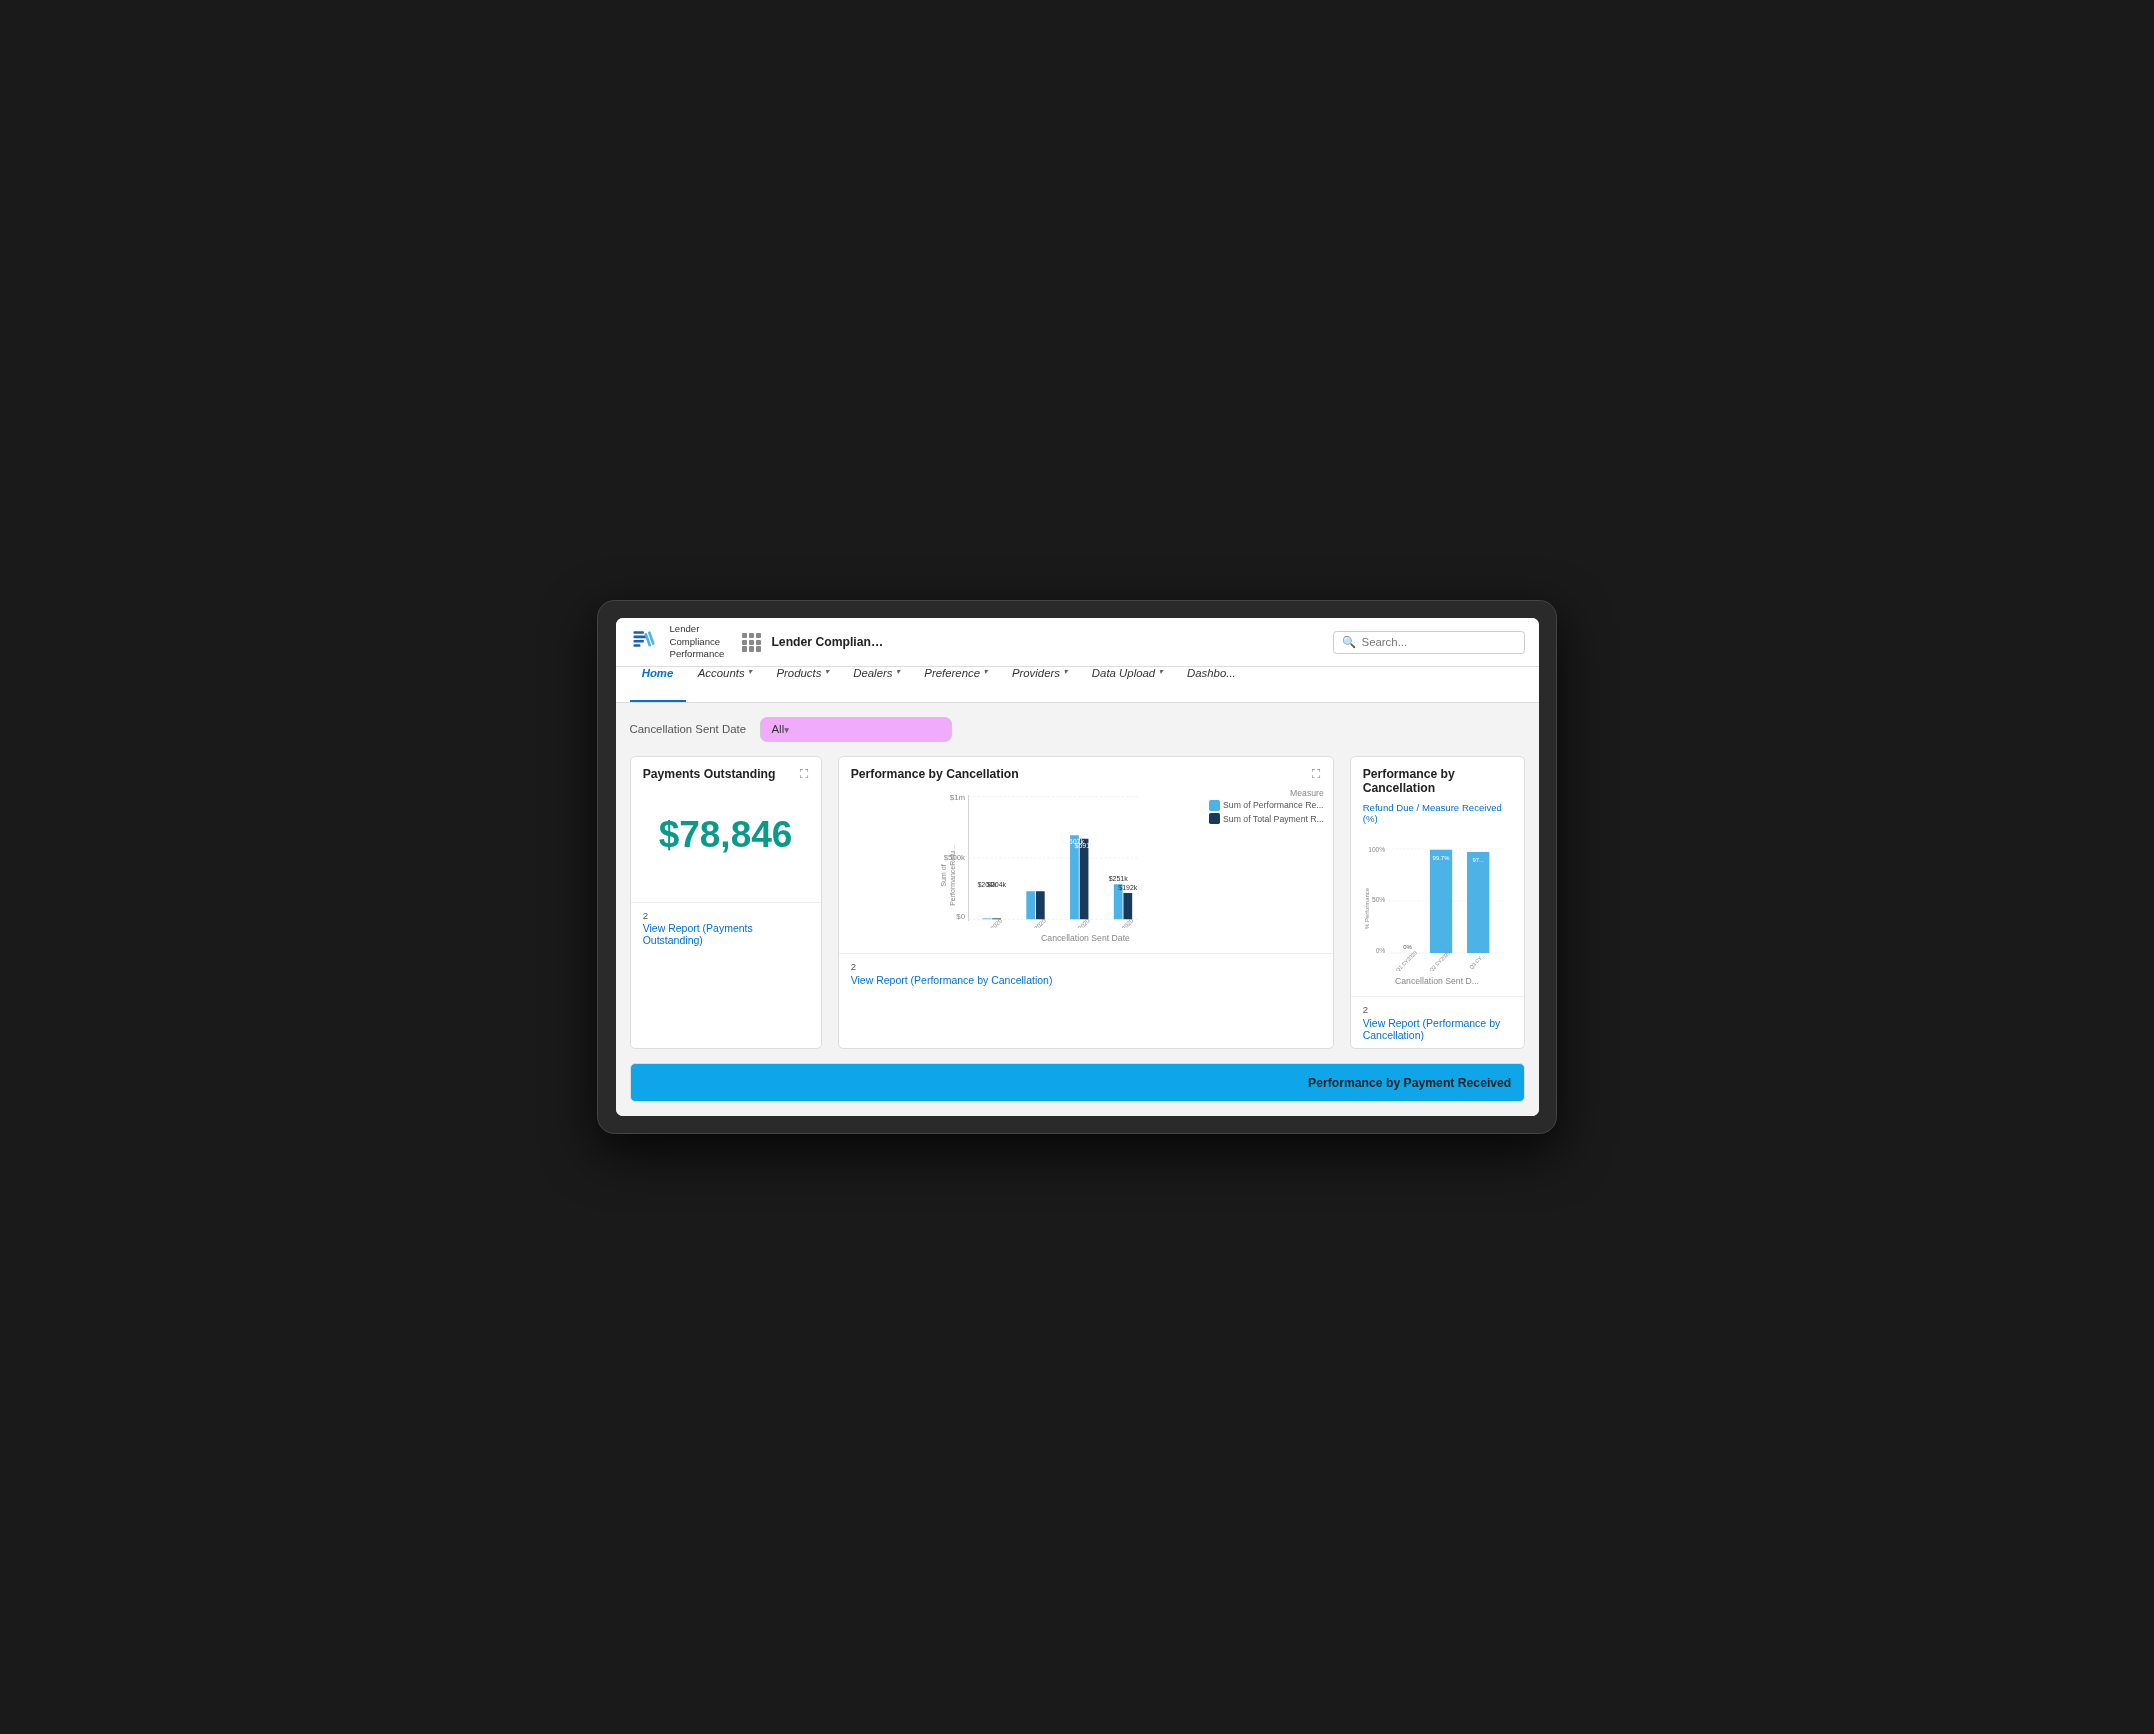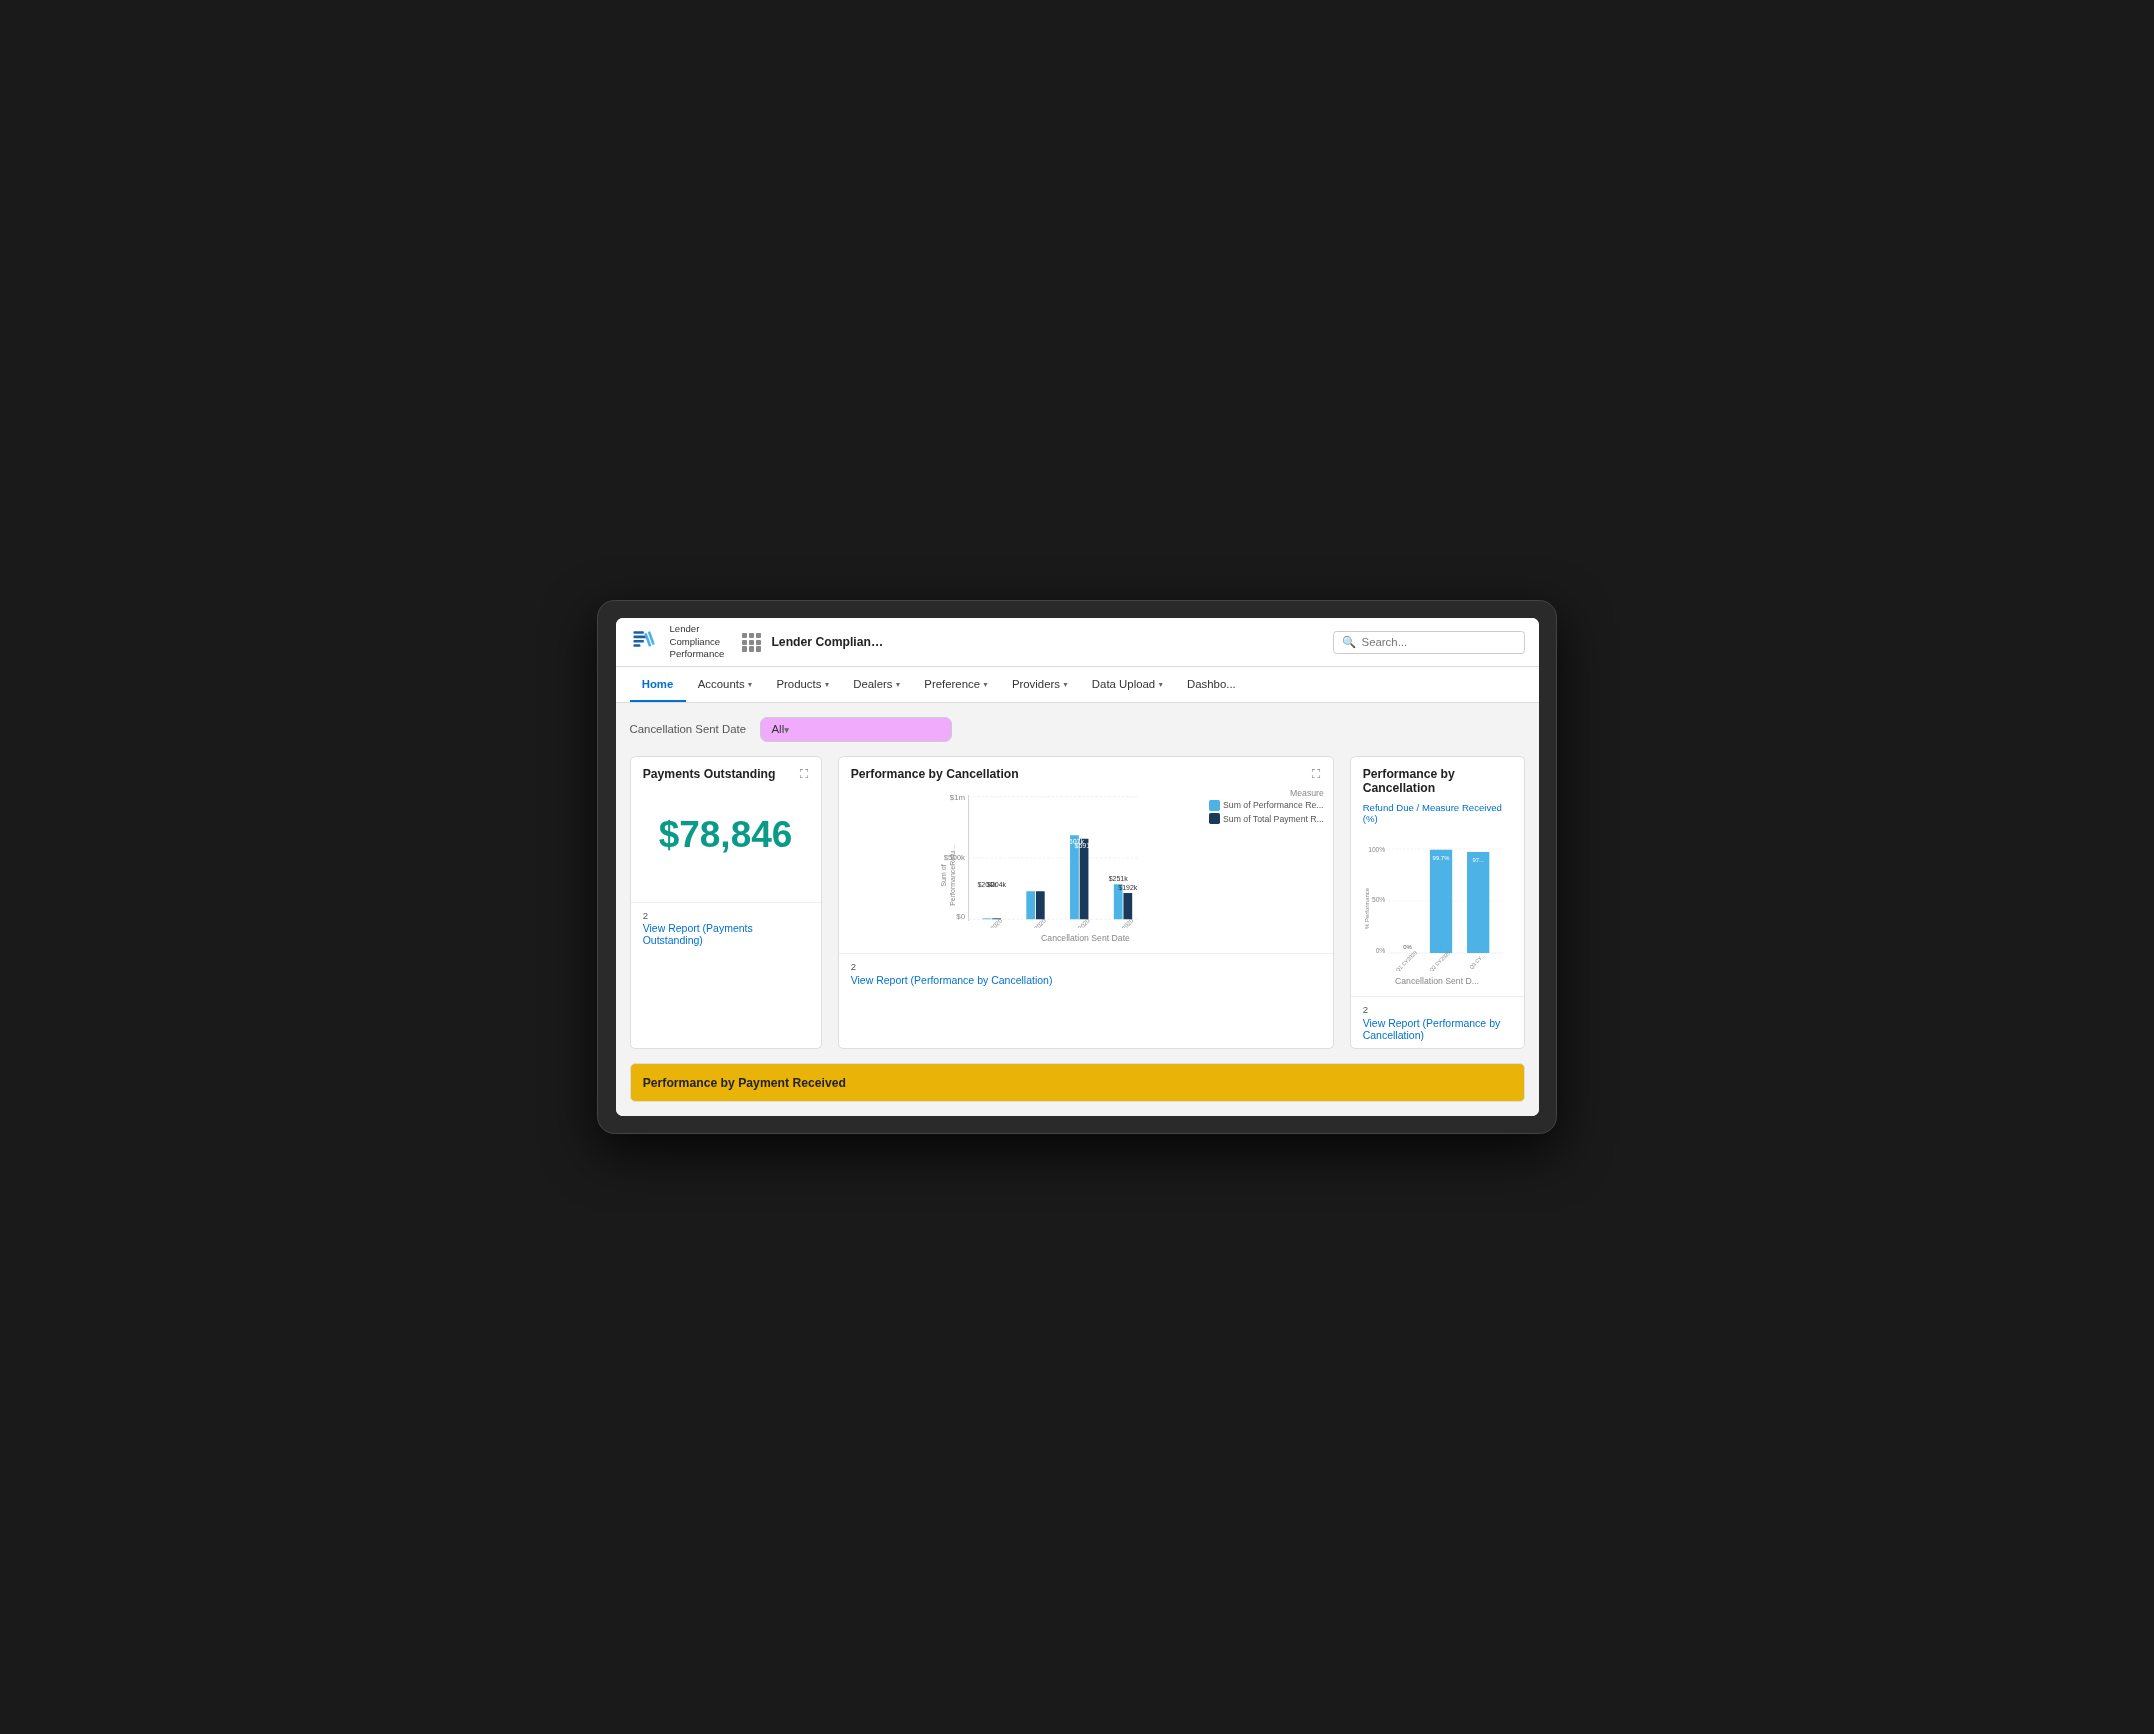--- a/index.html
+++ b/index.html
@@ -101,29 +101,29 @@
     .nav {
       background: #fff;
       border-bottom: 0.9px solid #ddd;
       display: flex;
       align-items: stretch;
       padding: 0 14px;
       overflow: hidden;
     }
     .nav-item {
       display: flex;
-      align-items: center;
       gap: 3.5px;
       padding: 0 12.2px;
       font-size: 11.4px;
       color: #333;
       height: 35px;
       cursor: pointer;
       white-space: nowrap;
       border-bottom: 1.7px solid transparent;
+      font-style: italic;
     }
     .nav-item.active {
       color: #0070d2;
       border-bottom: 2.6px solid #0070d2;
       font-weight: 600;
     }
     .chevron {
       font-size: 7.9px;
       color: #666;
     }
@@ -284,24 +284,25 @@
       color: #888;
       margin-top: 1.7px;
     }
     .perf-subtitle {
       font-size: 9.6px;
       color: #0070d2;
       padding: 0 12.2px 7px;
     }
     
     .bottom-card {
-      background: #eab308;
+      background: #0ea5e9;
       border: 0.9px solid #ddd;
       border-radius: 5.2px;
       padding: 10.5px 12.2px;
+      text-align: right;
     }
     .bottom-card-title {
       font-size: 12.2px;
       font-weight: 600;
       color: #222;
     }
   </style>
 </head>
 <body>
 

